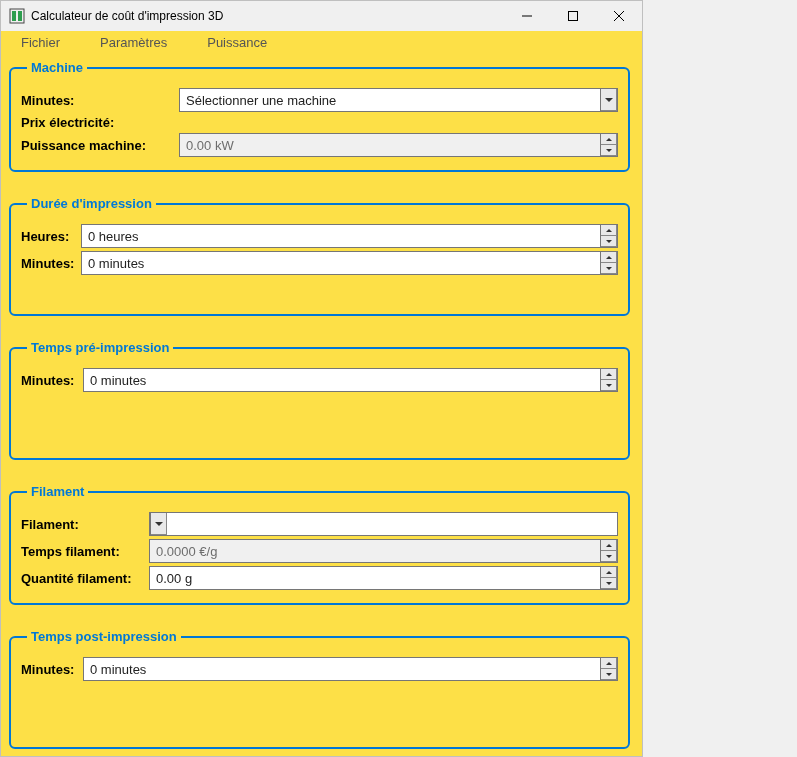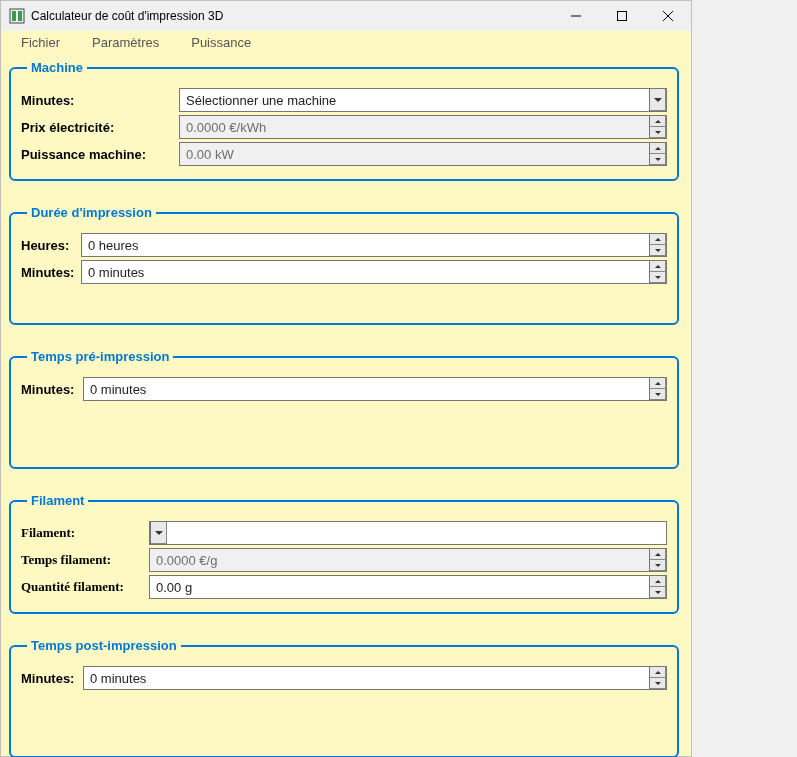--- a/index.html
+++ b/index.html
@@ -7,23 +7,23 @@
   body {
     font-family: "Segoe UI", Tahoma, sans-serif;
     font-size: 13px;
     background: #f0f0f0;
     color: #222;
     width: 797px;
     height: 757px;
     overflow: hidden;
   }
   .window {
-    width: 692px;
+    width: 643px;
     height: 757px;
-    background: #fef9c3;
+    background: #fde047;
     display: flex;
     flex-direction: column;
     border: 1px solid #bfbfbf;
   }
   .titlebar {
     height: 30px;
     background: #f0f0f0;
     display: flex;
     align-items: center;
     padding-left: 8px;
@@ -40,21 +40,21 @@
     width:46px; height:30px;
     display:flex; align-items:center; justify-content:center;
     color:#000;
   }
 
   .menubar {
     height: 28px;
     display:flex;
     align-items:center;
     padding: 0 6px;
-    gap: 4px;
+    gap: 12px;
   }
   .menuitem {
     padding: 4px 14px;
     color:#555;
     font-size:13px;
   }
 
   .content {
     flex:1;
     padding: 6px 12px 8px 8px;
@@ -83,21 +83,21 @@
     align-items:center;
     margin: 3px 0;
   }
   .row .lbl {
     font-weight:700;
     color:#000;
     font-size:13px;
     padding-right: 6px;
   }
   .machine-group .lbl { width: 158px; }
-  .filament-group .lbl { width: 128px; font-family: Liberation Serif, serif; }
+  .filament-group .lbl { width: 128px; }
   .duration-group .lbl { width: 60px; }
   .minutes-only .lbl { width: 62px; }
 
   .field {
     flex:1;
     position:relative;
     display:flex;
     align-items:flex-end;
   }
   .combo, .spin {
@@ -231,33 +231,20 @@
             <span class="val">Sélectionner une machine</span>
             <span class="dropbtn">
                 <span class="tri-down"></span>
               </span>
           </div>
         </div>
       </div>
 
       <div class="row">
         <div class="lbl">Prix électricité:</div>
-        <div class="field">
-          <div class="spin disabled">
-            <span class="val">0.0000 €/kWh</span>
-            <span class="spinbtns">
-              <span class="spinup">
-                  <span class="tri-up"></span>
-                </span>
-              <span class="spindown">
-                  <span class="tri-down-sm"></span>
-                </span>
-            </span>
-          </div>
-        </div>
       </div>
 
       <div class="row">
         <div class="lbl">Puissance machine:</div>
         <div class="field">
           <div class="spin disabled">
             <span class="val">0.00 kW</span>
             <span class="spinbtns">
               <span class="spinup">
                   <span class="tri-up"></span>

